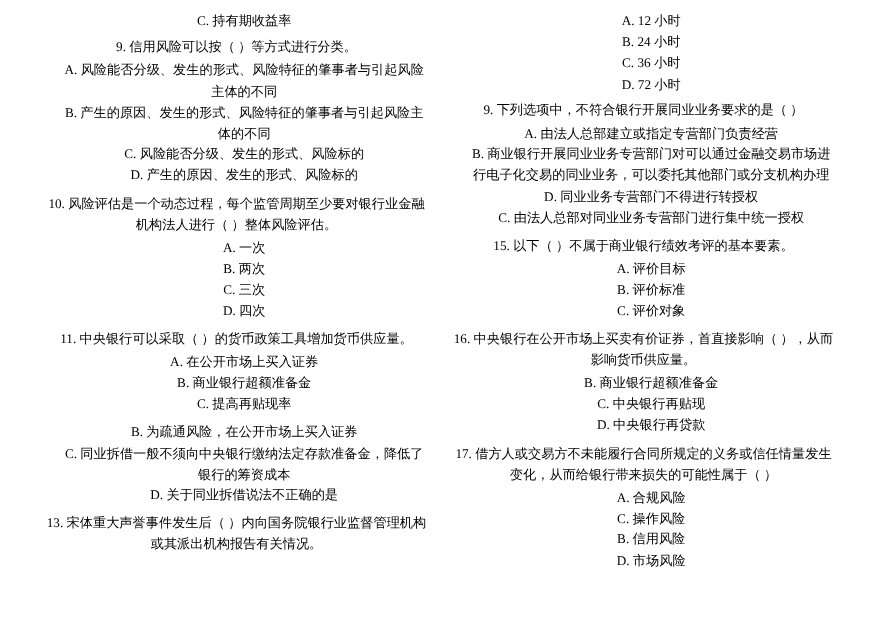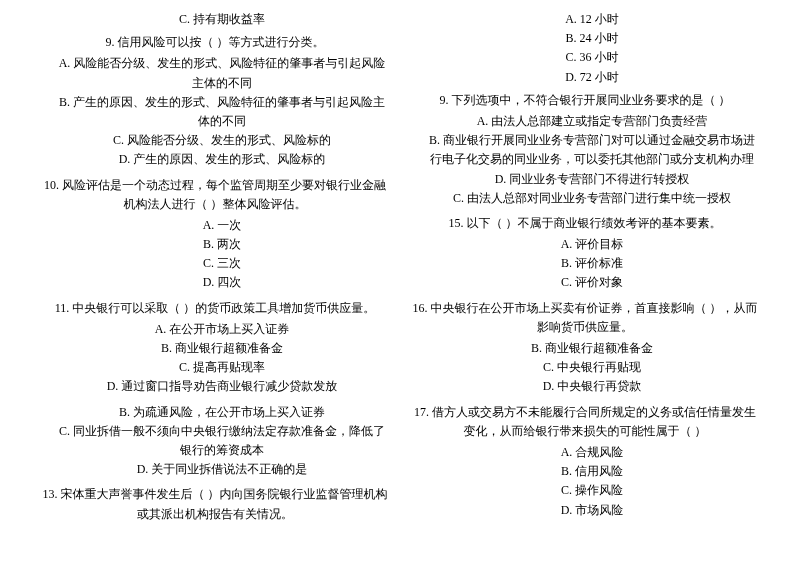--- a/index.html
+++ b/index.html
@@ -101,23 +101,20 @@
         <div class="question-title">11. 中央银行可以采取（    ）的货币政策工具增加货币供应量。</div>
         <div class="option">
           <span>A. </span><span>在公开市场上买入证券</span>
         </div>
         <div class="option">
           <span>B. </span><span>商业银行超额准备金</span>
         </div>
         <div class="option">
           <span>C. </span><span>提高再贴现率</span>
         </div>
-        <div class="option">
-          <span>D. </span><span>通过窗口指导劝告商业银行减少贷款发放</span>
-        </div>
       </div>
 
       <div class="question-block">
         <div class="option">
           <span>B. </span><span>为疏通风险，在公开市场上买入证券</span>
         </div>
         <div class="option">
           <span>C. </span><span>同业拆借一般不须向中央银行缴纳法定存款准备金，降低了银行的筹资成本</span>
         </div>
         <div class="option">
@@ -189,24 +186,24 @@
           <span>D. </span><span>中央银行再贷款</span>
         </div>
       </div>
 
       <div class="question-block">
         <div class="question-title">17. 借方人或交易方不未能履行合同所规定的义务或信任情量发生变化，从而给银行带来损失的可能性属于（    ）</div>
         <div class="option">
           <span>A. </span><span>合规风险</span>
         </div>
         <div class="option">
+          <span>C. </span><span>操作风险</span>
+        </div>
+        <div class="option">
           <span>B. </span><span>信用风险</span>
-        </div>
-        <div class="option">
-          <span>C. </span><span>操作风险</span>
         </div>
         <div class="option">
           <span>D. </span><span>市场风险</span>
         </div>
       </div>
 
     </div>
   </div>
 
 </div>

